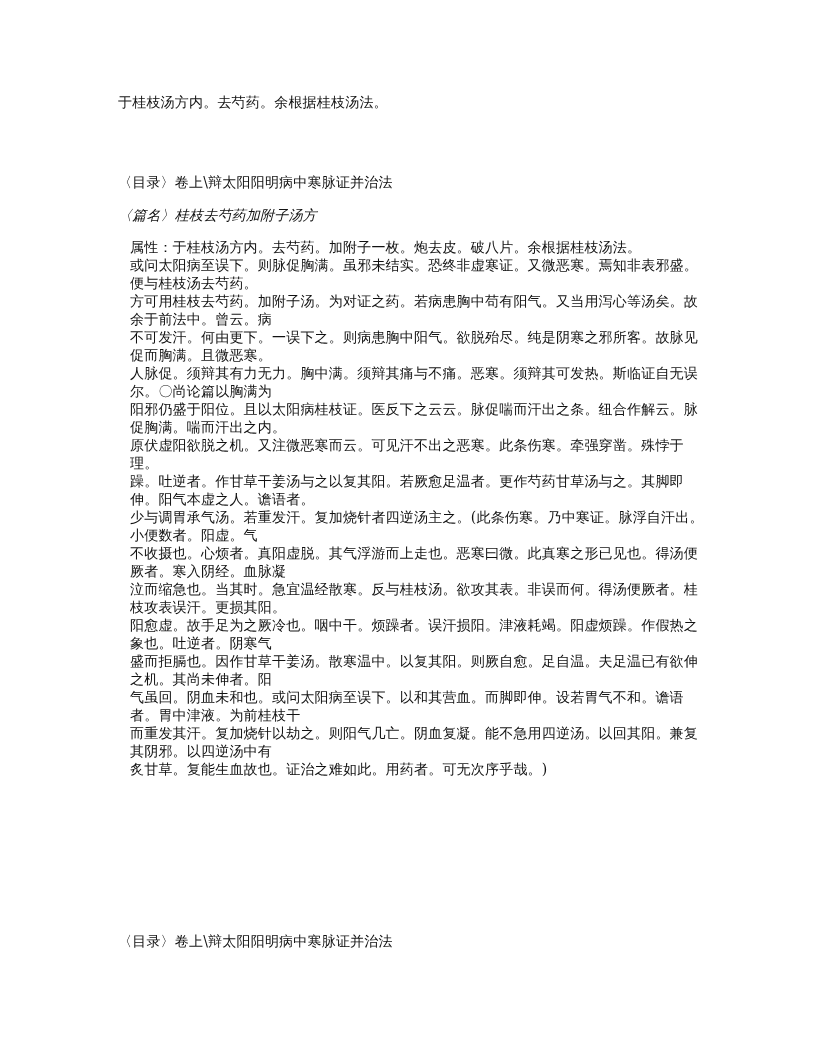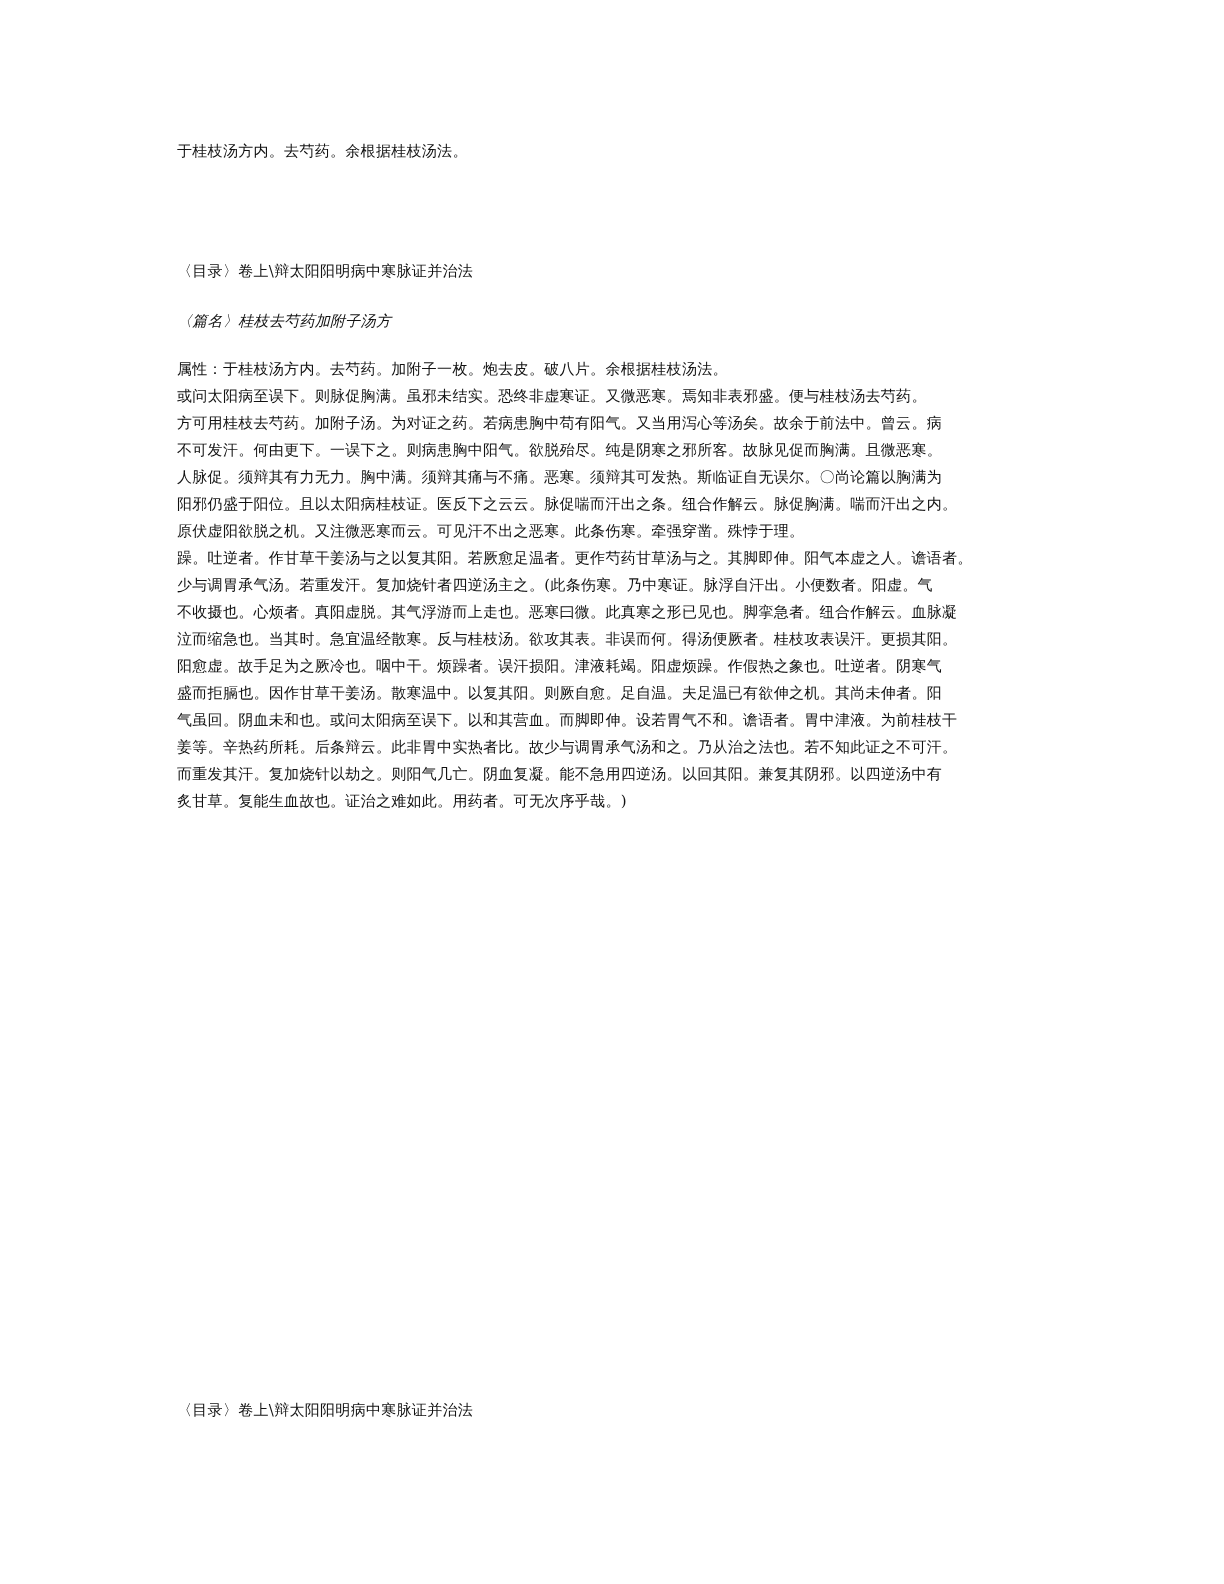--- a/index.html
+++ b/index.html
@@ -1,46 +1,45 @@
 <!DOCTYPE html>
 <html><head>
 <meta charset="utf-8">
 <style>
   html, body { margin: 0; padding: 0; background: #ffffff; }
   body { width: 816px; height: 1056px; position: relative; overflow: hidden;
          font-family: "DejaVu Serif", "Liberation Serif", serif; color: #111; }
   .page { position: absolute; left: 118px; top: 0; width: 590px; }
-  .line { font-size: 10px; line-height: 18px; white-space: normal; letter-spacing: 0.2px; }
+  .line { font-size: 14px; line-height: 18px; white-space: normal; letter-spacing: 0.2px; }
   .p1 { position: absolute; top: 93px; left: 0; width: 590px; }
   .toc1 { position: absolute; top: 173px; left: 0; width: 590px; }
   .title { position: absolute; top: 206px; left: 0; width: 590px; font-style: italic; }
   .body { position: absolute; top: 238px; left: 0; width: 590px; }
-  .body .line { display: block; word-break: break-all; }
+  .body .line { display: block; word-break: break-all; margin-left: 12px; }
   .toc2 { position: absolute; top: 932px; left: 0; width: 590px; }
 </style>
 </head>
 <body>
 
 <div class="page">
   <div class="line p1">于桂枝汤方内。去芍药。余根据桂枝汤法。</div>
   <div class="line toc1">〈目录〉卷上\辩太阳阳明病中寒脉证并治法</div>
   <div class="line title">〈篇名〉桂枝去芍药加附子汤方</div>
   <div class="body">
     <span class="line">属性：于桂枝汤方内。去芍药。加附子一枚。炮去皮。破八片。余根据桂枝汤法。</span>
     <span class="line">或问太阳病至误下。则脉促胸满。虽邪未结实。恐终非虚寒证。又微恶寒。焉知非表邪盛。便与桂枝汤去芍药。</span>
     <span class="line">方可用桂枝去芍药。加附子汤。为对证之药。若病患胸中苟有阳气。又当用泻心等汤矣。故余于前法中。曾云。病</span>
     <span class="line">不可发汗。何由更下。一误下之。则病患胸中阳气。欲脱殆尽。纯是阴寒之邪所客。故脉见促而胸满。且微恶寒。</span>
     <span class="line">人脉促。须辩其有力无力。胸中满。须辩其痛与不痛。恶寒。须辩其可发热。斯临证自无误尔。〇尚论篇以胸满为</span>
     <span class="line">阳邪仍盛于阳位。且以太阳病桂枝证。医反下之云云。脉促喘而汗出之条。纽合作解云。脉促胸满。喘而汗出之内。</span>
     <span class="line">原伏虚阳欲脱之机。又注微恶寒而云。可见汗不出之恶寒。此条伤寒。牵强穿凿。殊悖于理。</span>
     <span class="line">躁。吐逆者。作甘草干姜汤与之以复其阳。若厥愈足温者。更作芍药甘草汤与之。其脚即伸。阳气本虚之人。谵语者。</span>
     <span class="line">少与调胃承气汤。若重发汗。复加烧针者四逆汤主之。(此条伤寒。乃中寒证。脉浮自汗出。小便数者。阳虚。气</span>
-    <span class="line">不收摄也。心烦者。真阳虚脱。其气浮游而上走也。恶寒曰微。此真寒之形已见也。脚挛急者。纽合作解云。血脉凝</span>
+    <span class="line">不收摄也。心烦者。真阳虚脱。其气浮游而上走也。恶寒曰微。此真寒之形已见也。得汤便厥者。寒入阴经。血脉凝</span>
     <span class="line">泣而缩急也。当其时。急宜温经散寒。反与桂枝汤。欲攻其表。非误而何。得汤便厥者。桂枝攻表误汗。更损其阳。</span>
     <span class="line">阳愈虚。故手足为之厥冷也。咽中干。烦躁者。误汗损阳。津液耗竭。阳虚烦躁。作假热之象也。吐逆者。阴寒气</span>
     <span class="line">盛而拒膈也。因作甘草干姜汤。散寒温中。以复其阳。则厥自愈。足自温。夫足温已有欲伸之机。其尚未伸者。阳</span>
     <span class="line">气虽回。阴血未和也。或问太阳病至误下。以和其营血。而脚即伸。设若胃气不和。谵语者。胃中津液。为前桂枝干</span>
-    <span class="line">姜等。辛热药所耗。后条辩云。此非胃中实热者比。故少与调胃承气汤和之。乃从治之法也。若不知此证之不可汗。</span>
     <span class="line">而重发其汗。复加烧针以劫之。则阳气几亡。阴血复凝。能不急用四逆汤。以回其阳。兼复其阴邪。以四逆汤中有</span>
     <span class="line">炙甘草。复能生血故也。证治之难如此。用药者。可无次序乎哉。)</span>
   </div>
   <div class="line toc2">〈目录〉卷上\辩太阳阳明病中寒脉证并治法</div>
 </div>
 
 </body></html>

